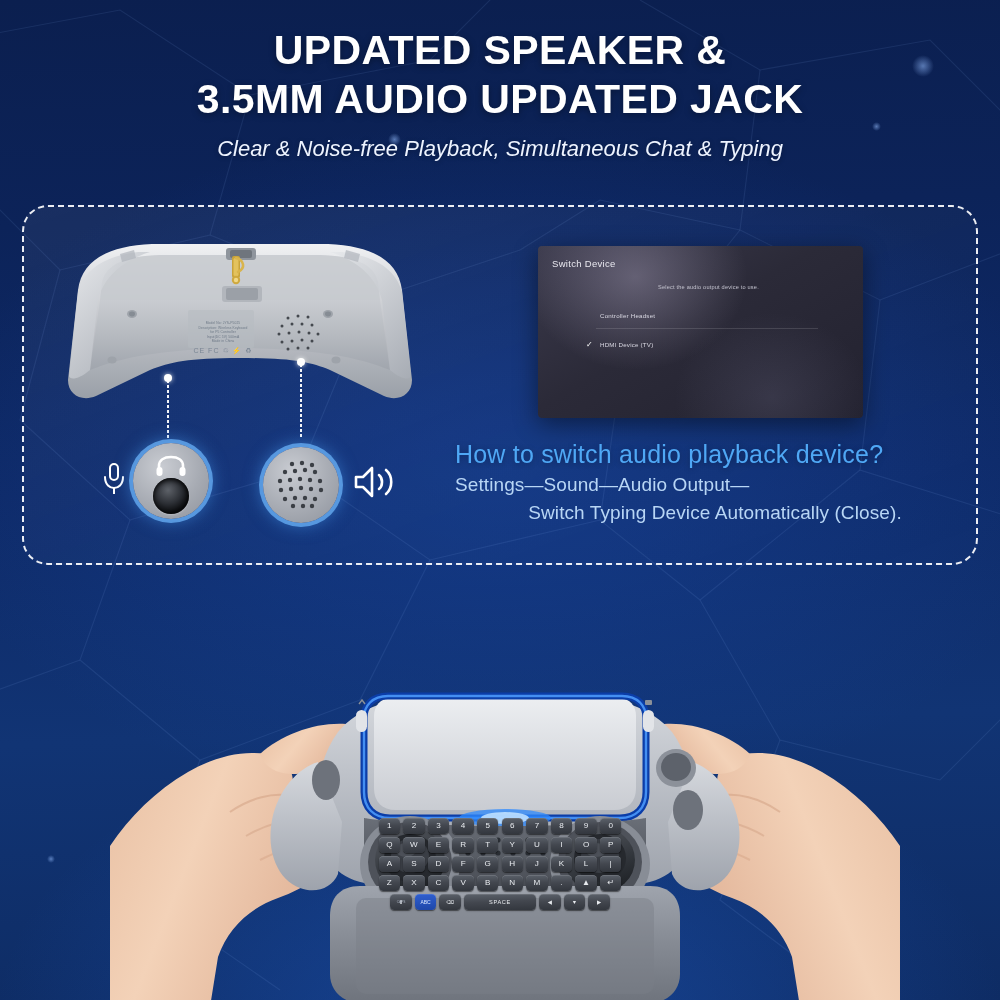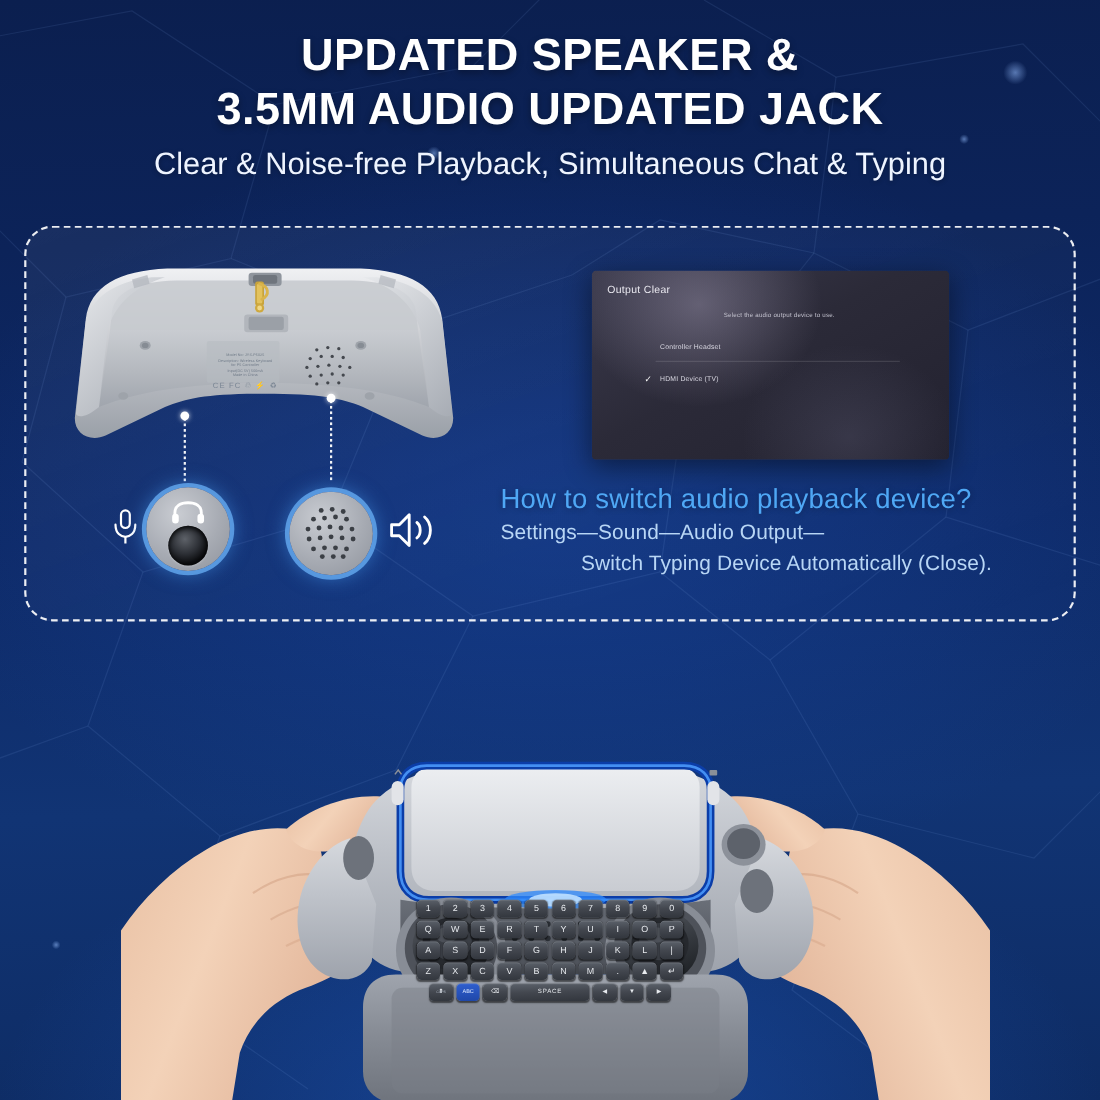--- a/index.html
+++ b/index.html
@@ -19,22 +19,22 @@
   }
   .polys { position:absolute; inset:0; opacity:.5; pointer-events:none; }
   .glowdot { position:absolute; border-radius:50%; background:radial-gradient(circle,rgba(150,190,255,.55),rgba(150,190,255,0) 70%); }
 
   
   .header { position:absolute; top:0; left:0; width:1000px; text-align:center; padding-top:26px; }
   .h-line {
     color:#fff; font-weight:bold; letter-spacing:.4px;
     font-size:41px; line-height:49px; text-shadow:0 2px 7px rgba(0,0,0,.35);
   }
-  .sub { color:#eef4ff; font-size:28px; line-height:34px; margin-top:8px; font-weight:400;
-         text-shadow:0 1px 5px rgba(0,0,0,.3); }
+  .sub { color:#eef4ff; font-size:22px; line-height:34px; margin-top:8px; font-weight:400;
+         text-shadow:0 1px 5px rgba(0,0,0,.3);font-style:italic; }
 
   
   .panel {
     position:absolute; left:22px; top:205px; width:956px; height:360px;
     border:2px dashed rgba(255,255,255,.92);
     border-radius:26px;
     background:linear-gradient(160deg, rgba(255,255,255,.055), rgba(255,255,255,.015) 60%, rgba(255,255,255,0));
   }
 
   
@@ -310,21 +310,21 @@
 
   <div class="icon-w" style="left:352px;top:463px;width:44px;height:38px;">
     <svg viewBox="0 0 44 38" width="44" height="38">
       <path d="M4,14 L11,14 L20,5 L20,33 L11,24 L4,24 Z" fill="none" stroke="#fff" stroke-width="2.6" stroke-linejoin="round"></path>
       <path d="M27,12 C31,15 31,23 27,26" fill="none" stroke="#fff" stroke-width="2.6" stroke-linecap="round"></path>
       <path d="M34,7 C41,13 41,25 34,31" fill="none" stroke="#fff" stroke-width="2.6" stroke-linecap="round"></path>
     </svg>
   </div>
 
   <div class="tv">
-    <div class="tv-title">Output Clear</div>
+    <div class="tv-title">Switch Device</div>
     <div class="tv-hint">Select the audio output device to use.</div>
     <div class="tv-opt" style="top:66px;">Controller Headset</div>
     <div class="tv-rule" style="top:82px;"></div>
     <div class="tv-check" style="top:95px;">✓</div>
     <div class="tv-opt" style="top:95px;">HDMI Device (TV)</div>
   </div>
 
   <div class="q">How to switch audio playback device?</div>
   <div class="a1">Settings—Sound—Audio Output—</div>
   <div class="a2">Switch Typing Device Automatically (Close).</div>

